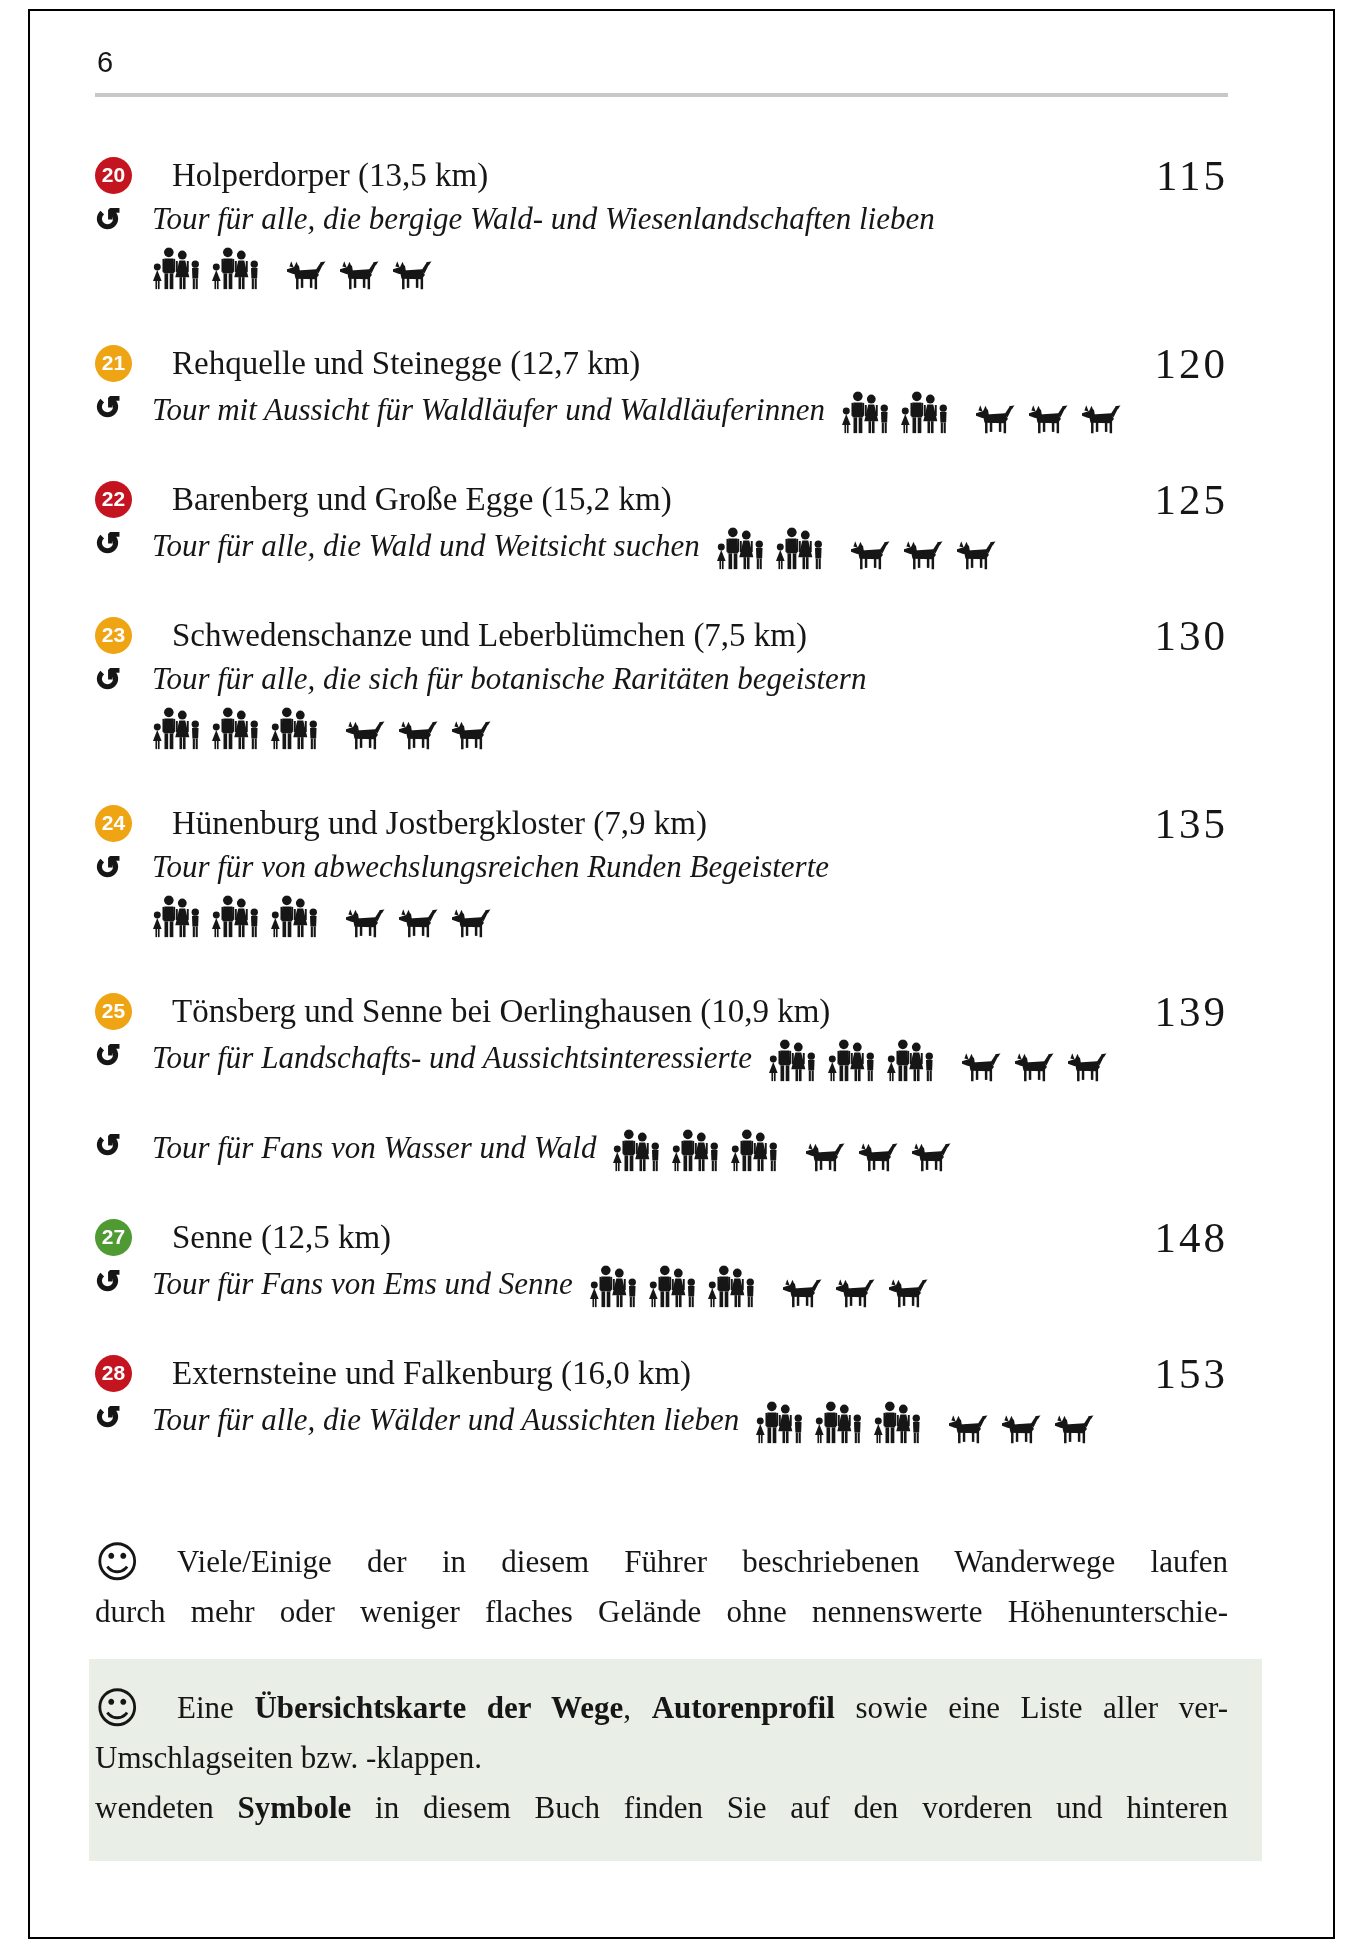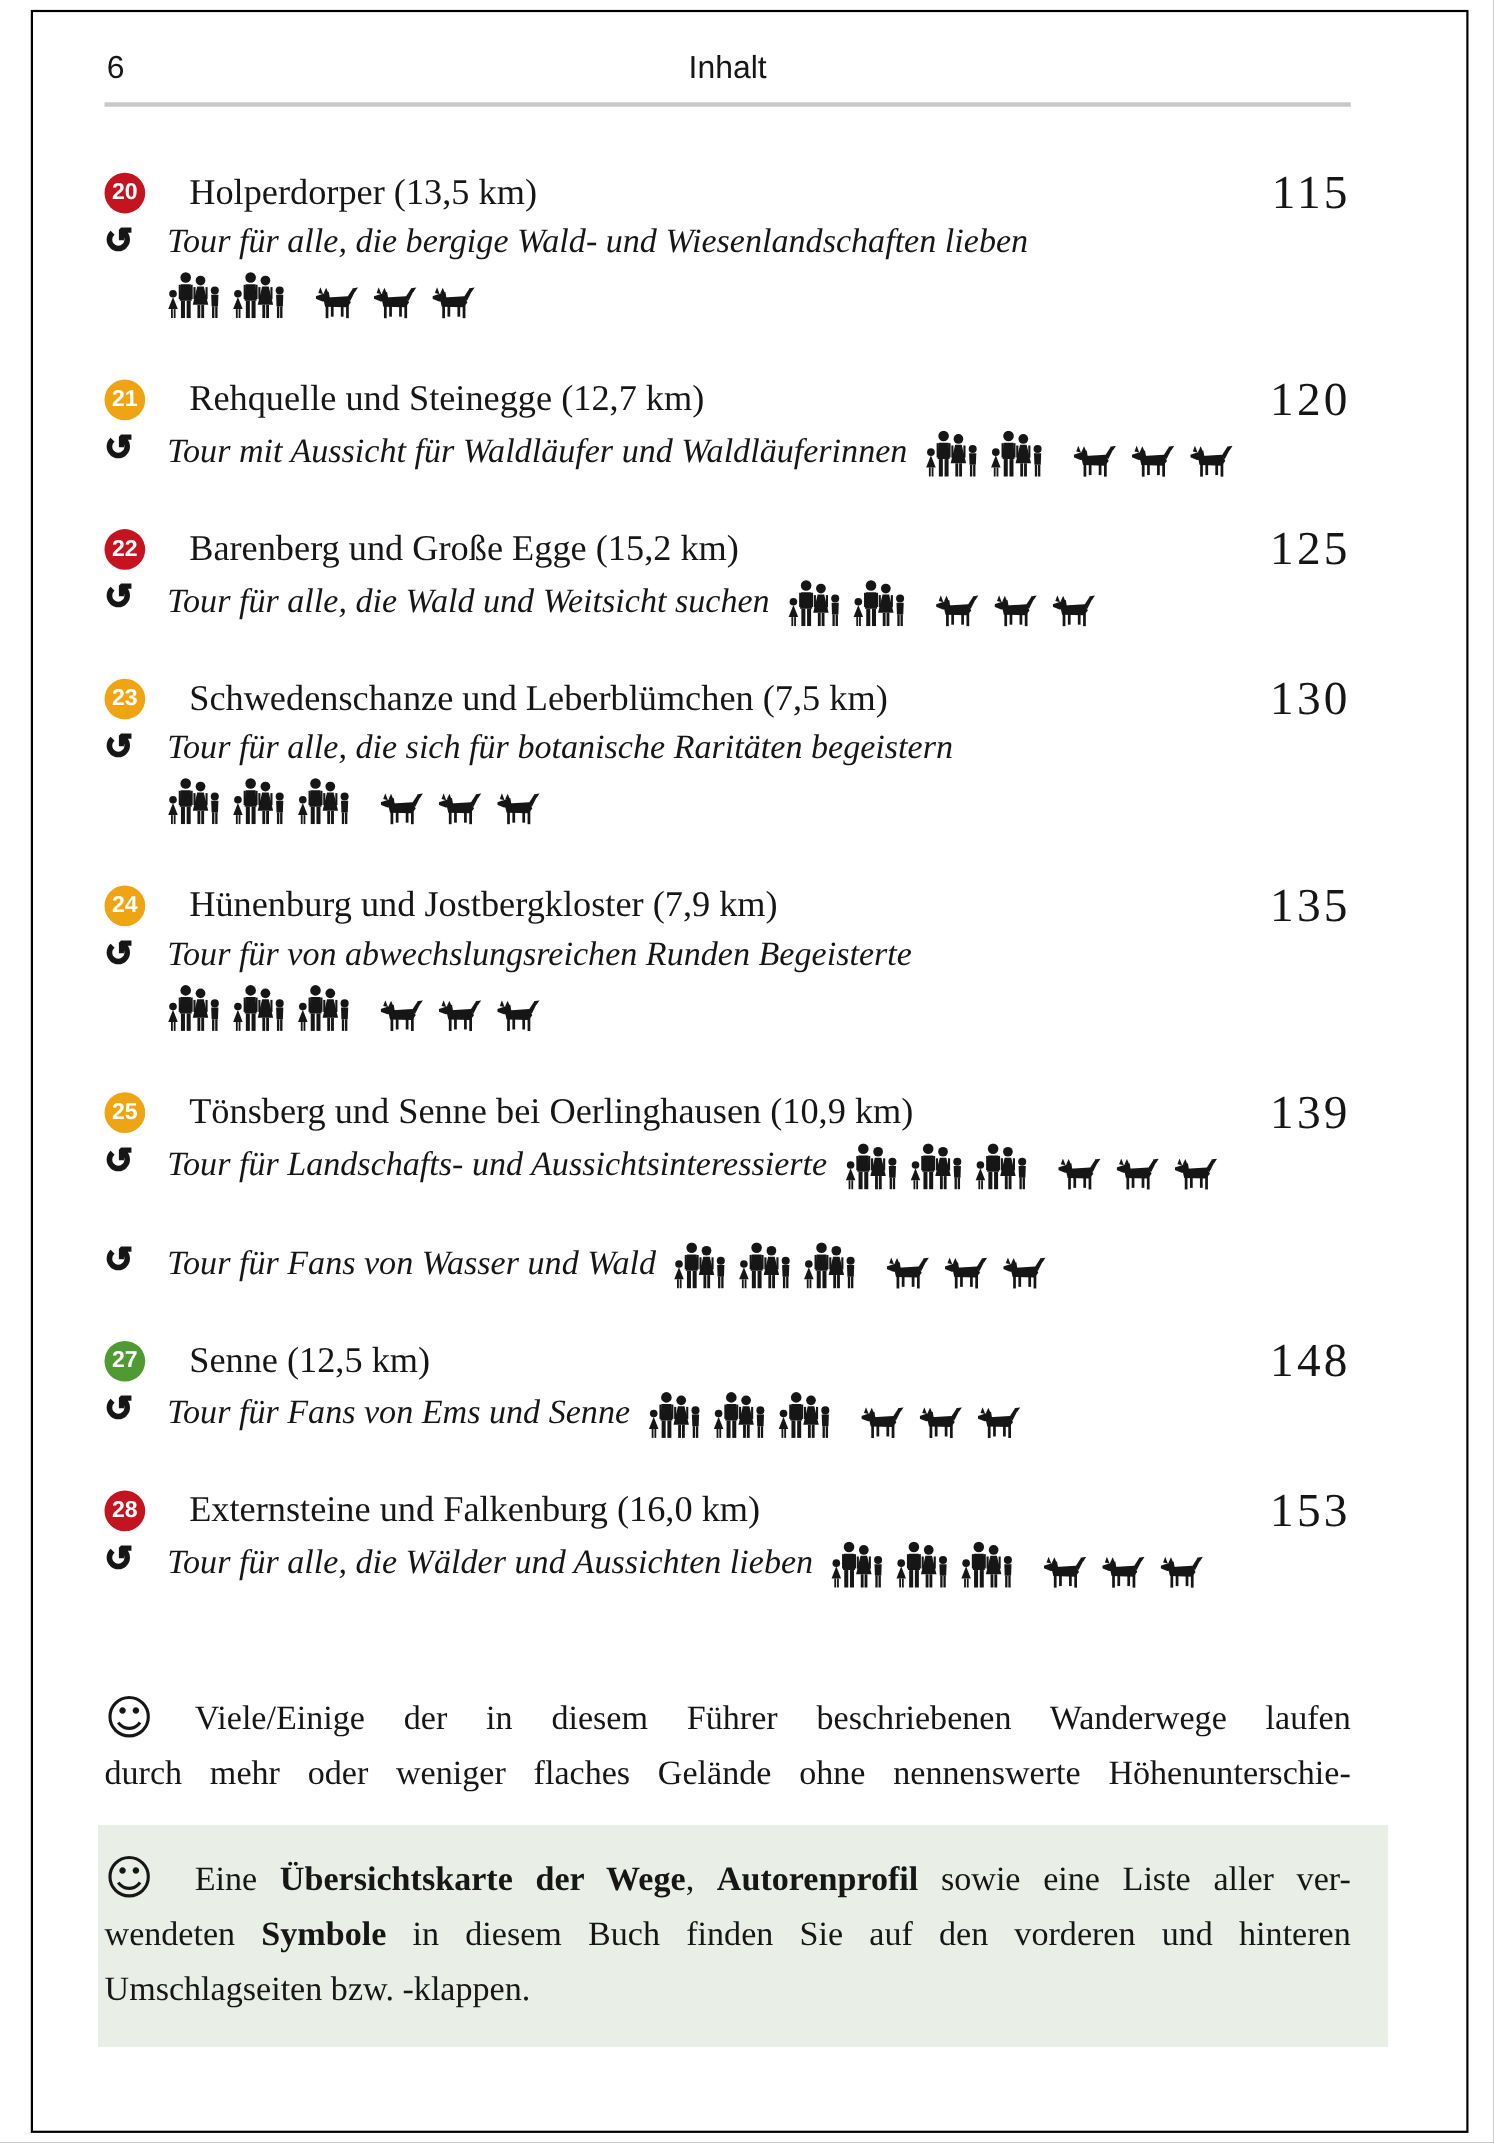--- a/index.html
+++ b/index.html
@@ -101,21 +101,20 @@
     <rect x="29" y="16.5" width="2.6" height="13"></rect>
   </symbol>
 </svg>
 
 <div class="page">
   <div class="frame"></div>
   <div class="content">
 
     <div class="header">
       <span class="pnum">6</span>
-      <span class="htitle">Inhalt</span>
     </div>
     <div class="rule"></div>
 
     <div class="tours">
         <div class="tour">
     <div class="tour-head">
       <span class="badge red">20</span>
       <span class="title">Holperdorper (13,5 km)</span>
       <span class="pagenum">115</span>
     </div>
@@ -439,19 +438,19 @@
           <div class="note-lines">
             <span class="smiley">☺</span>
             <div class="line first just"><span>Viele/Einige der in diesem Führer beschriebenen Wanderwege laufen</span></div>
             <div class="line just"><span>durch mehr oder weniger flaches Gelände ohne nennenswerte Höhenunterschie-</span></div>
           </div>
         </div>
         <div class="note hl">
           <div class="note-lines">
             <span class="smiley">☺</span>
             <div class="line first just"><span>Eine </span><b>Übersichtskarte der Wege</b><span>, </span><b>Autorenprofil</b><span> sowie eine Liste aller ver-</span></div>
+            <div class="line"><span>Umschlagseiten bzw. -klappen.</span></div>
             <div class="line just"><span>wendeten </span><b>Symbole</b><span> in diesem Buch finden Sie auf den vorderen und hinteren</span></div>
-            <div class="line"><span>Umschlagseiten bzw. -klappen.</span></div>
           </div>
         </div>
       </div>
   </div>
 </div>
 
 </body></html>

